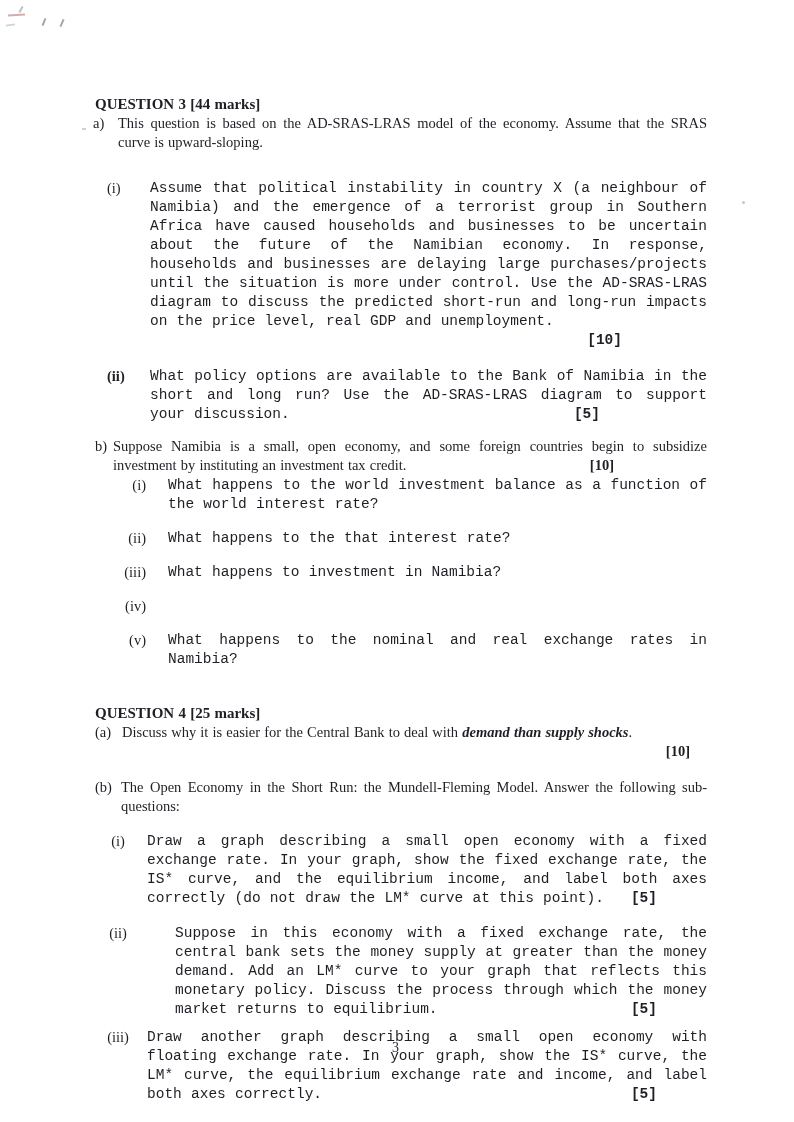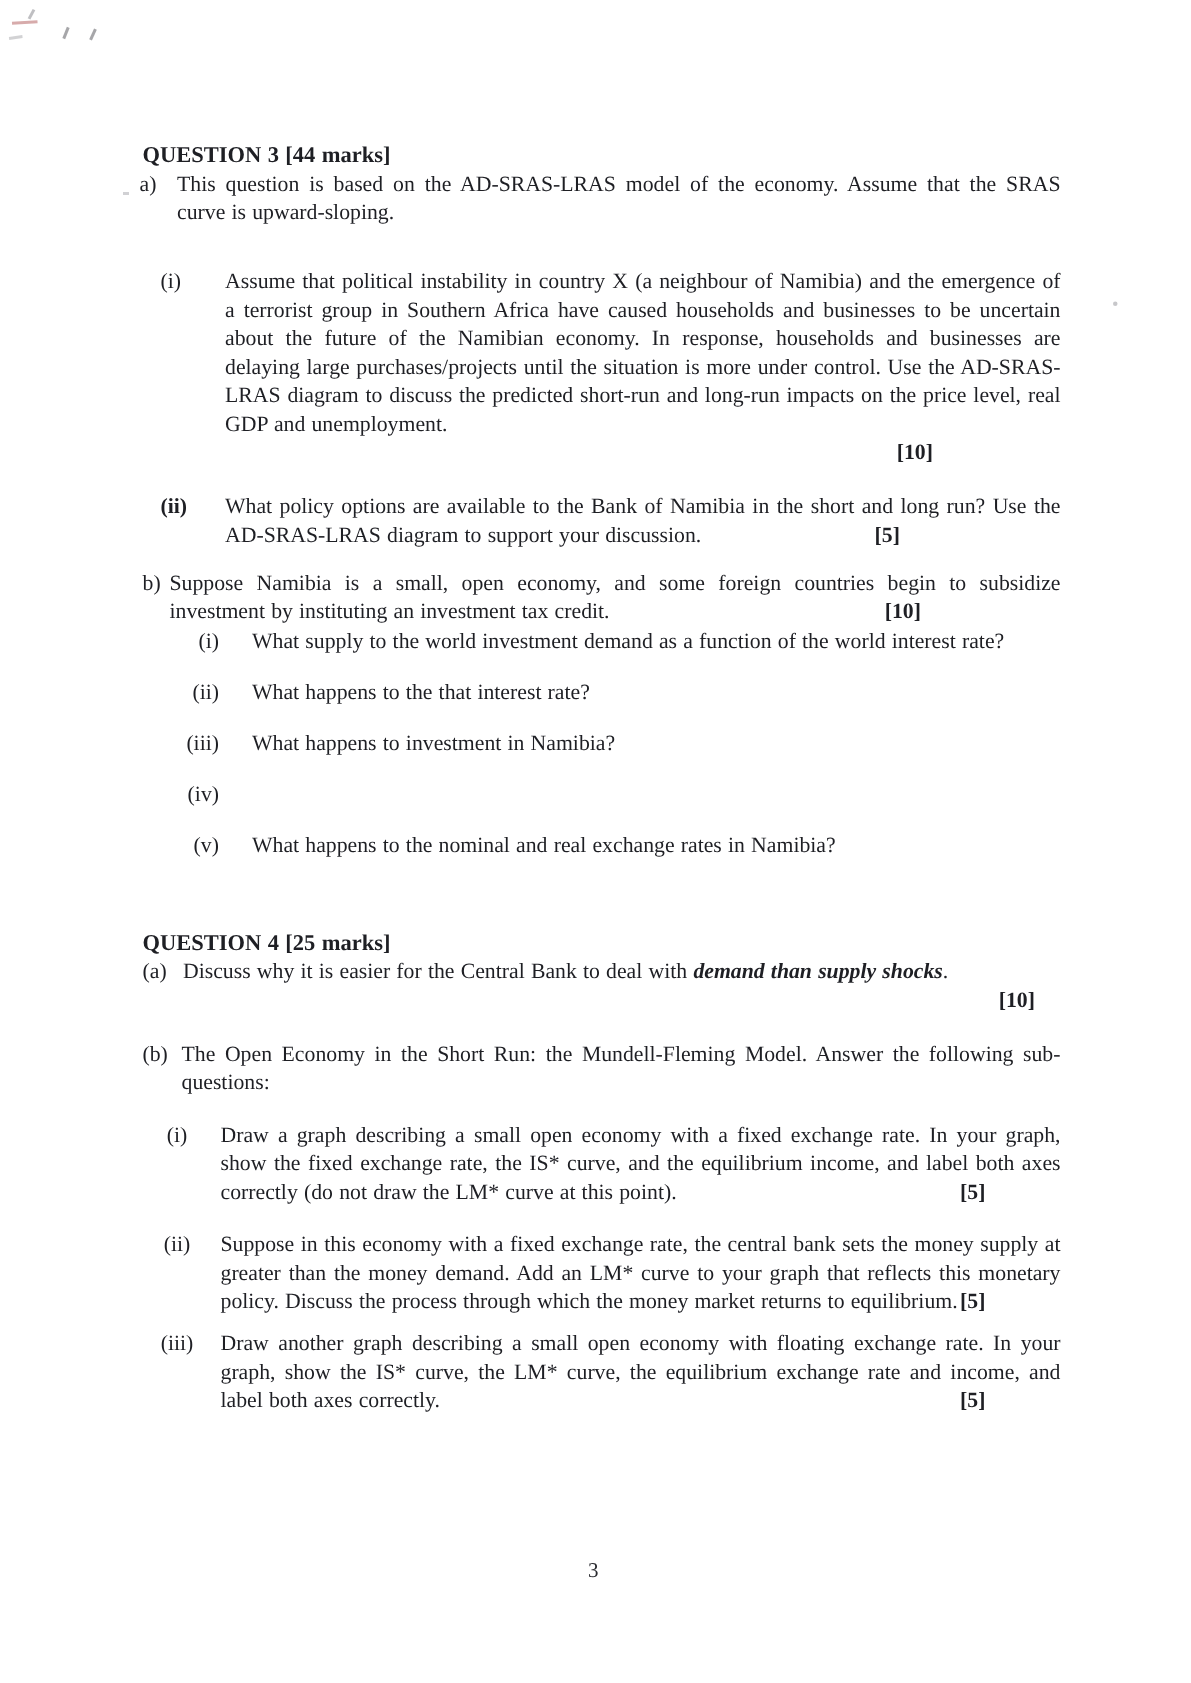--- a/index.html
+++ b/index.html
@@ -29,21 +29,21 @@
   .para { position: relative; padding-left: 23px; margin: 0; }
   .para .plabel { position: absolute; left: -2px; top: 0; }
   .para4 { position: relative; padding-left: 27px; margin: 0; }
   .para4 .plabel { position: absolute; left: 0; top: 0; }
 
   
   .item { display: flex; position: relative; }
   .item .lbl3a { margin-left: 12px; width: 43px; flex: none; text-align: left; }
   .item .lbl3b { width: 51px; flex: none; text-align: right; margin-right: 22px; }
   .item .lbl4  { margin-left: 6px; width: 34px; flex: none; text-align: center; margin-right: 12px; }
-  .item .txt { flex: 1; }
+  .item .txt { flex: 1; font-family: Liberation Mono, monospace; }
 
   .mark { font-weight: bold; }
   .mark-row { text-align: right; }
   .mark-abs { position: absolute; bottom: 0; font-weight: bold; }
 
   .page-number {
     position: absolute;
     left: 392px;
     top: 1040px;
     font-size: 14px;
@@ -60,21 +60,21 @@
   .a-speck1 { left: 742px; top: 201px; width: 3px; height: 3px; background: #909095; opacity: .5; border-radius: 50%; }
   .a-speck2 { left: 82px; top: 128px; width: 4px; height: 2px; background: #9a9aa0; opacity: .45; }
 
   
   .mt-q3a   { margin-top: 0px; }
   .mt-i1    { margin-top: 27px; }
   .mt-i2    { margin-top: 17px; }
   .mt-q3b   { margin-top: 13px; }
   .mt-b1    { margin-top: 1px; }
   .mt-bn    { margin-top: 15px; }
-  .mt-q4    { margin-top: 46px; }
+  .mt-q4    { margin-top: 35px; }
   .mt-q4b   { margin-top: 17px; }
   .mt-4i1   { margin-top: 16px; }
   .mt-4i2   { margin-top: 16px; }
   .mt-4i3   { margin-top: 9px; }
 </style>
 </head>
 <body>
 
 <div class="page">
 
@@ -112,21 +112,21 @@
     </div>
 
     <div class="para mt-q3b" style="padding-left:18px;">
       <span class="plabel" style="left:0;">b)</span>
       <span>Suppose Namibia is a small, open economy, and some foreign countries begin to subsidize investment by instituting an investment tax credit.</span>
       <span class="mark-abs" style="right:93px;">[10]</span>
     </div>
 
     <div class="item mt-b1">
       <span class="lbl3b">(i)</span>
-      <span class="txt">What supply to the world investment demand as a function of the world interest rate?</span>
+      <span class="txt">What happens to the world investment balance as a function of the world interest rate?</span>
     </div>
     <div class="item mt-bn">
       <span class="lbl3b">(ii)</span>
       <span class="txt">What happens to the that interest rate?</span>
     </div>
     <div class="item mt-bn">
       <span class="lbl3b">(iii)</span>
       <span class="txt">What happens to investment in Namibia?</span>
     </div>
     <div class="item mt-bn">
@@ -153,21 +153,21 @@
     <div class="item mt-4i1">
       <span class="lbl4">(i)</span>
       <span class="txt" style="position:relative;">
         <span>Draw a graph describing a small open economy with a fixed exchange rate. In your graph, show the fixed exchange rate, the IS* curve, and the equilibrium income, and label both axes correctly (do not draw the LM* curve at this point).</span>
         <span class="mark-abs" style="right:50px;">[5]</span>
       </span>
     </div>
 
     <div class="item mt-4i2">
       <span class="lbl4">(ii)</span>
-      <span class="txt" style="position:relative;">
+      <span class="txt" style="position:relative;margin-left:28px;">
         <span>Suppose in this economy with a fixed exchange rate, the central bank sets the money supply at greater than the money demand. Add an LM* curve to your graph that reflects this monetary policy. Discuss the process through which the money market returns to equilibrium.</span>
         <span class="mark-abs" style="right:50px;">[5]</span>
       </span>
     </div>
 
     <div class="item mt-4i3">
       <span class="lbl4">(iii)</span>
       <span class="txt" style="position:relative;">
         <span>Draw another graph describing a small open economy with floating exchange rate. In your graph, show the IS* curve, the LM* curve, the equilibrium exchange rate and income, and label both axes correctly.</span>
         <span class="mark-abs" style="right:50px;">[5]</span>

